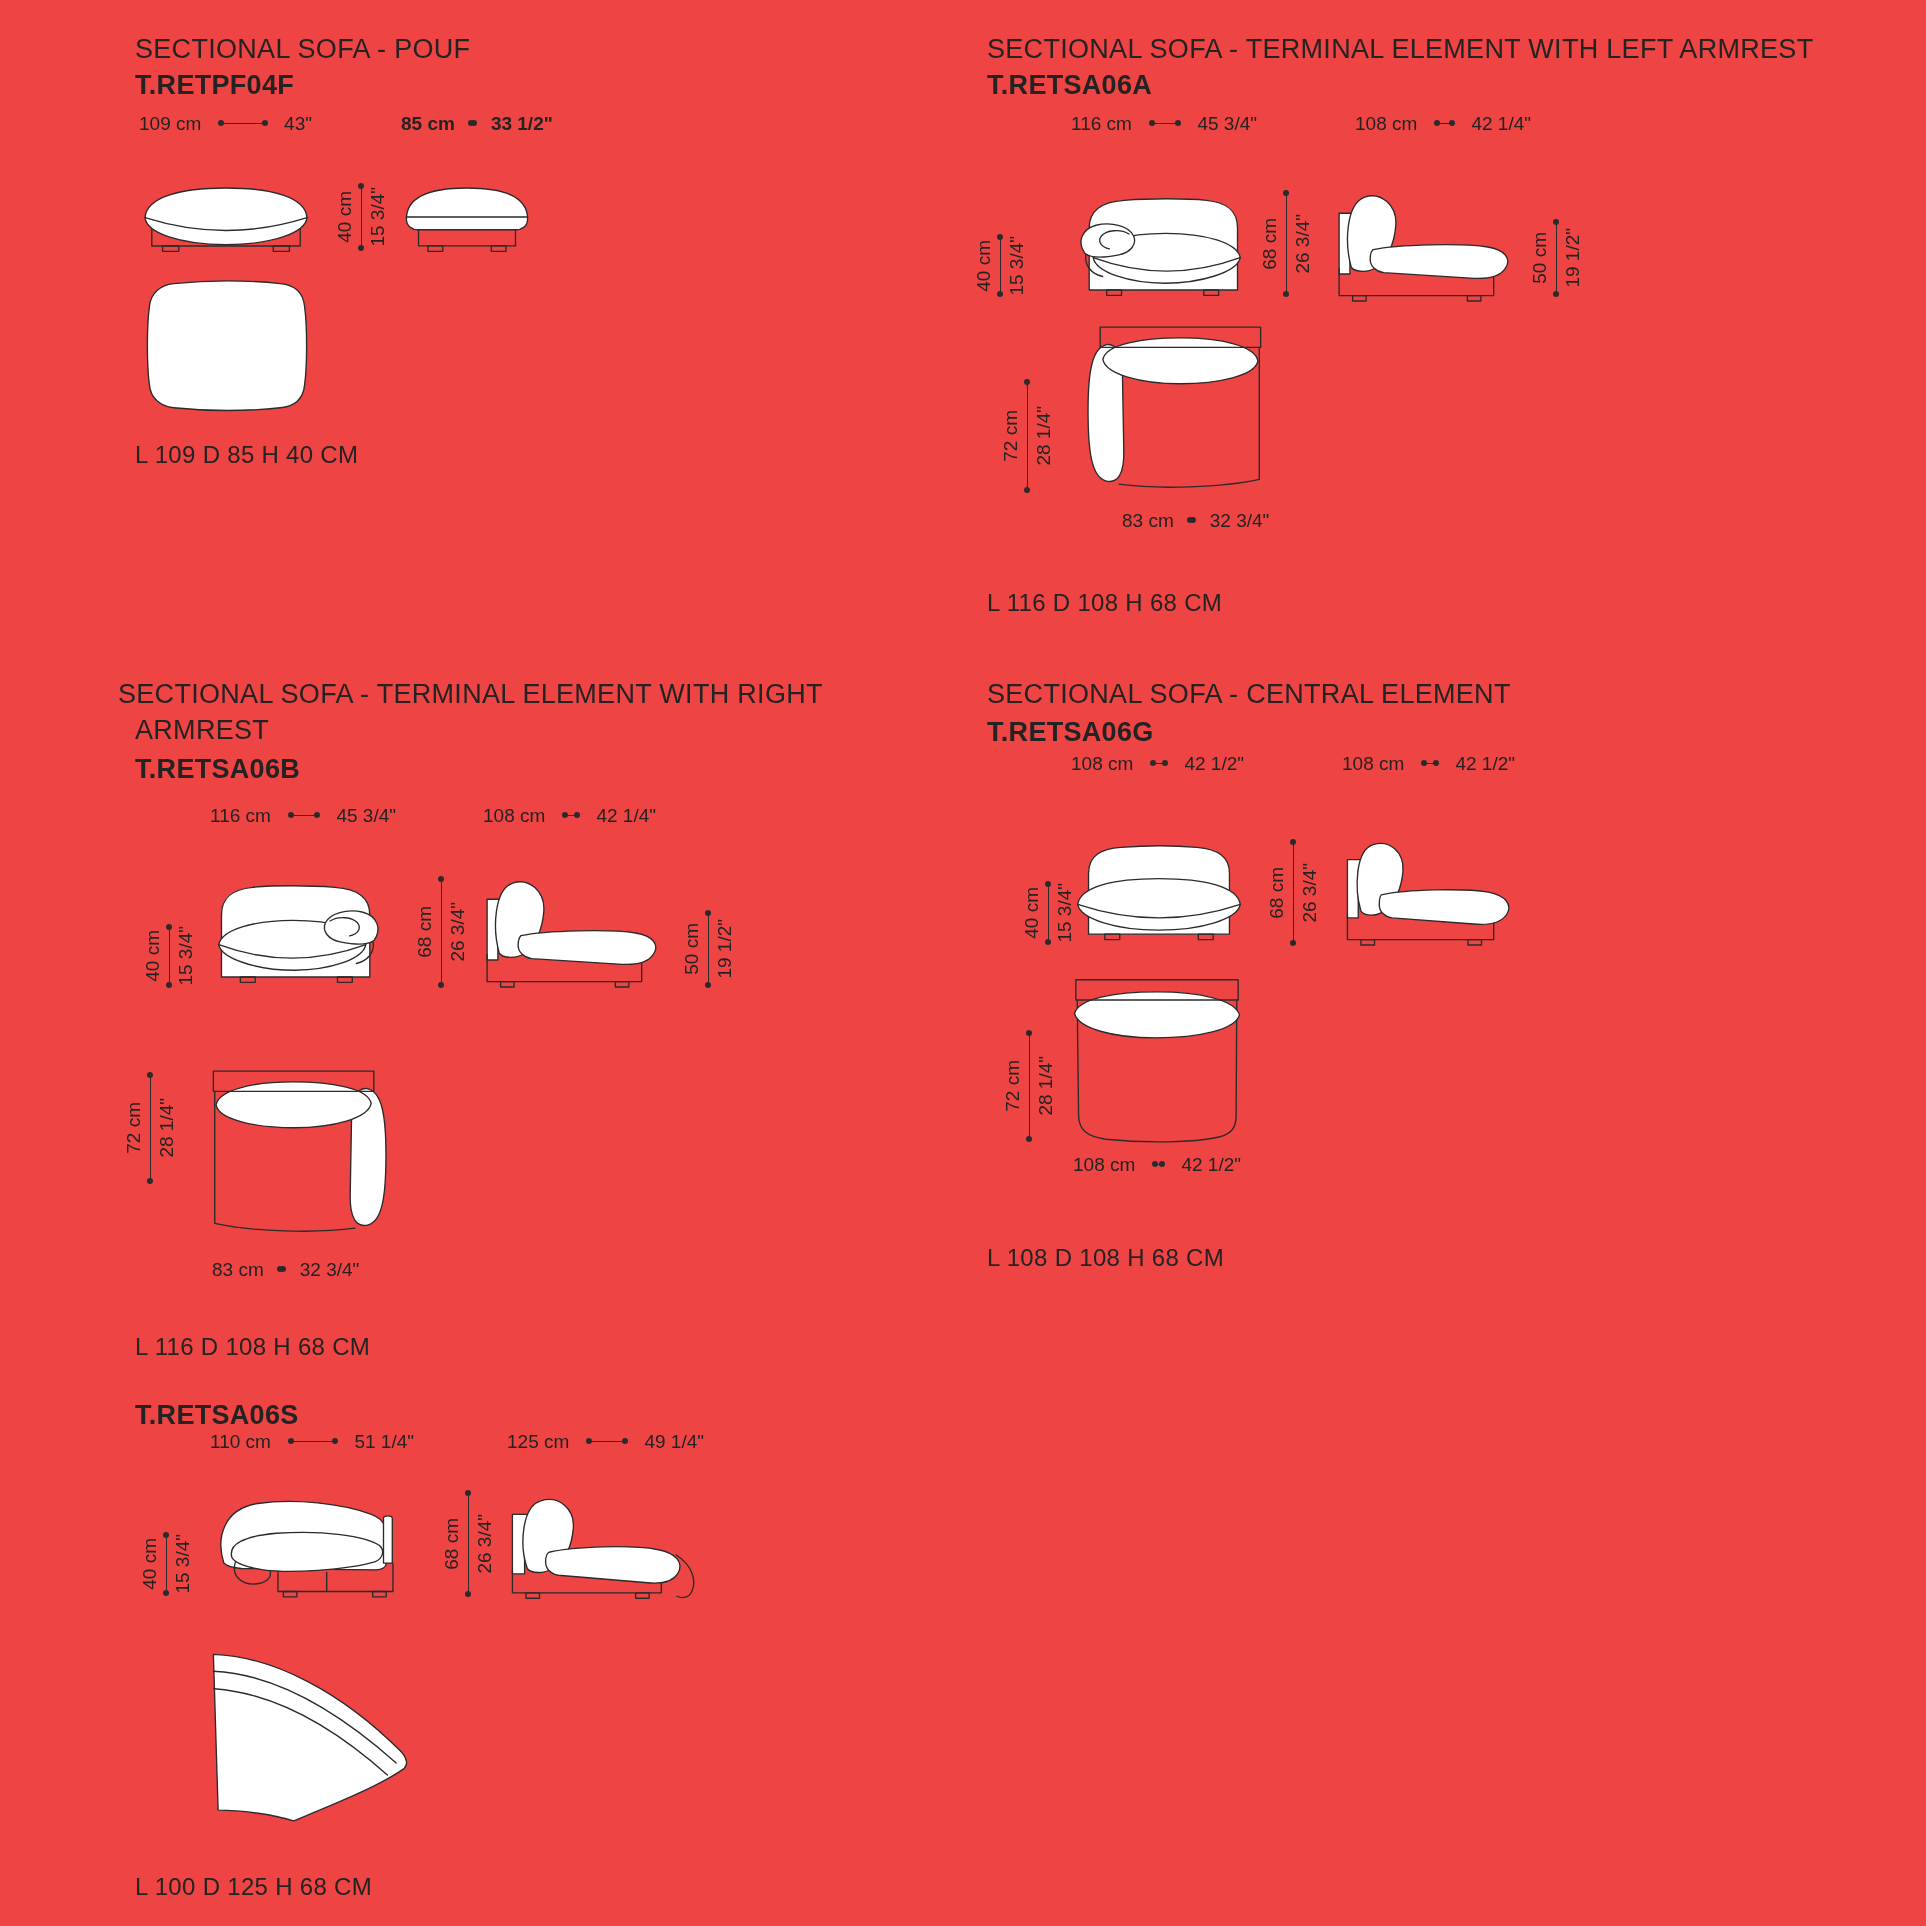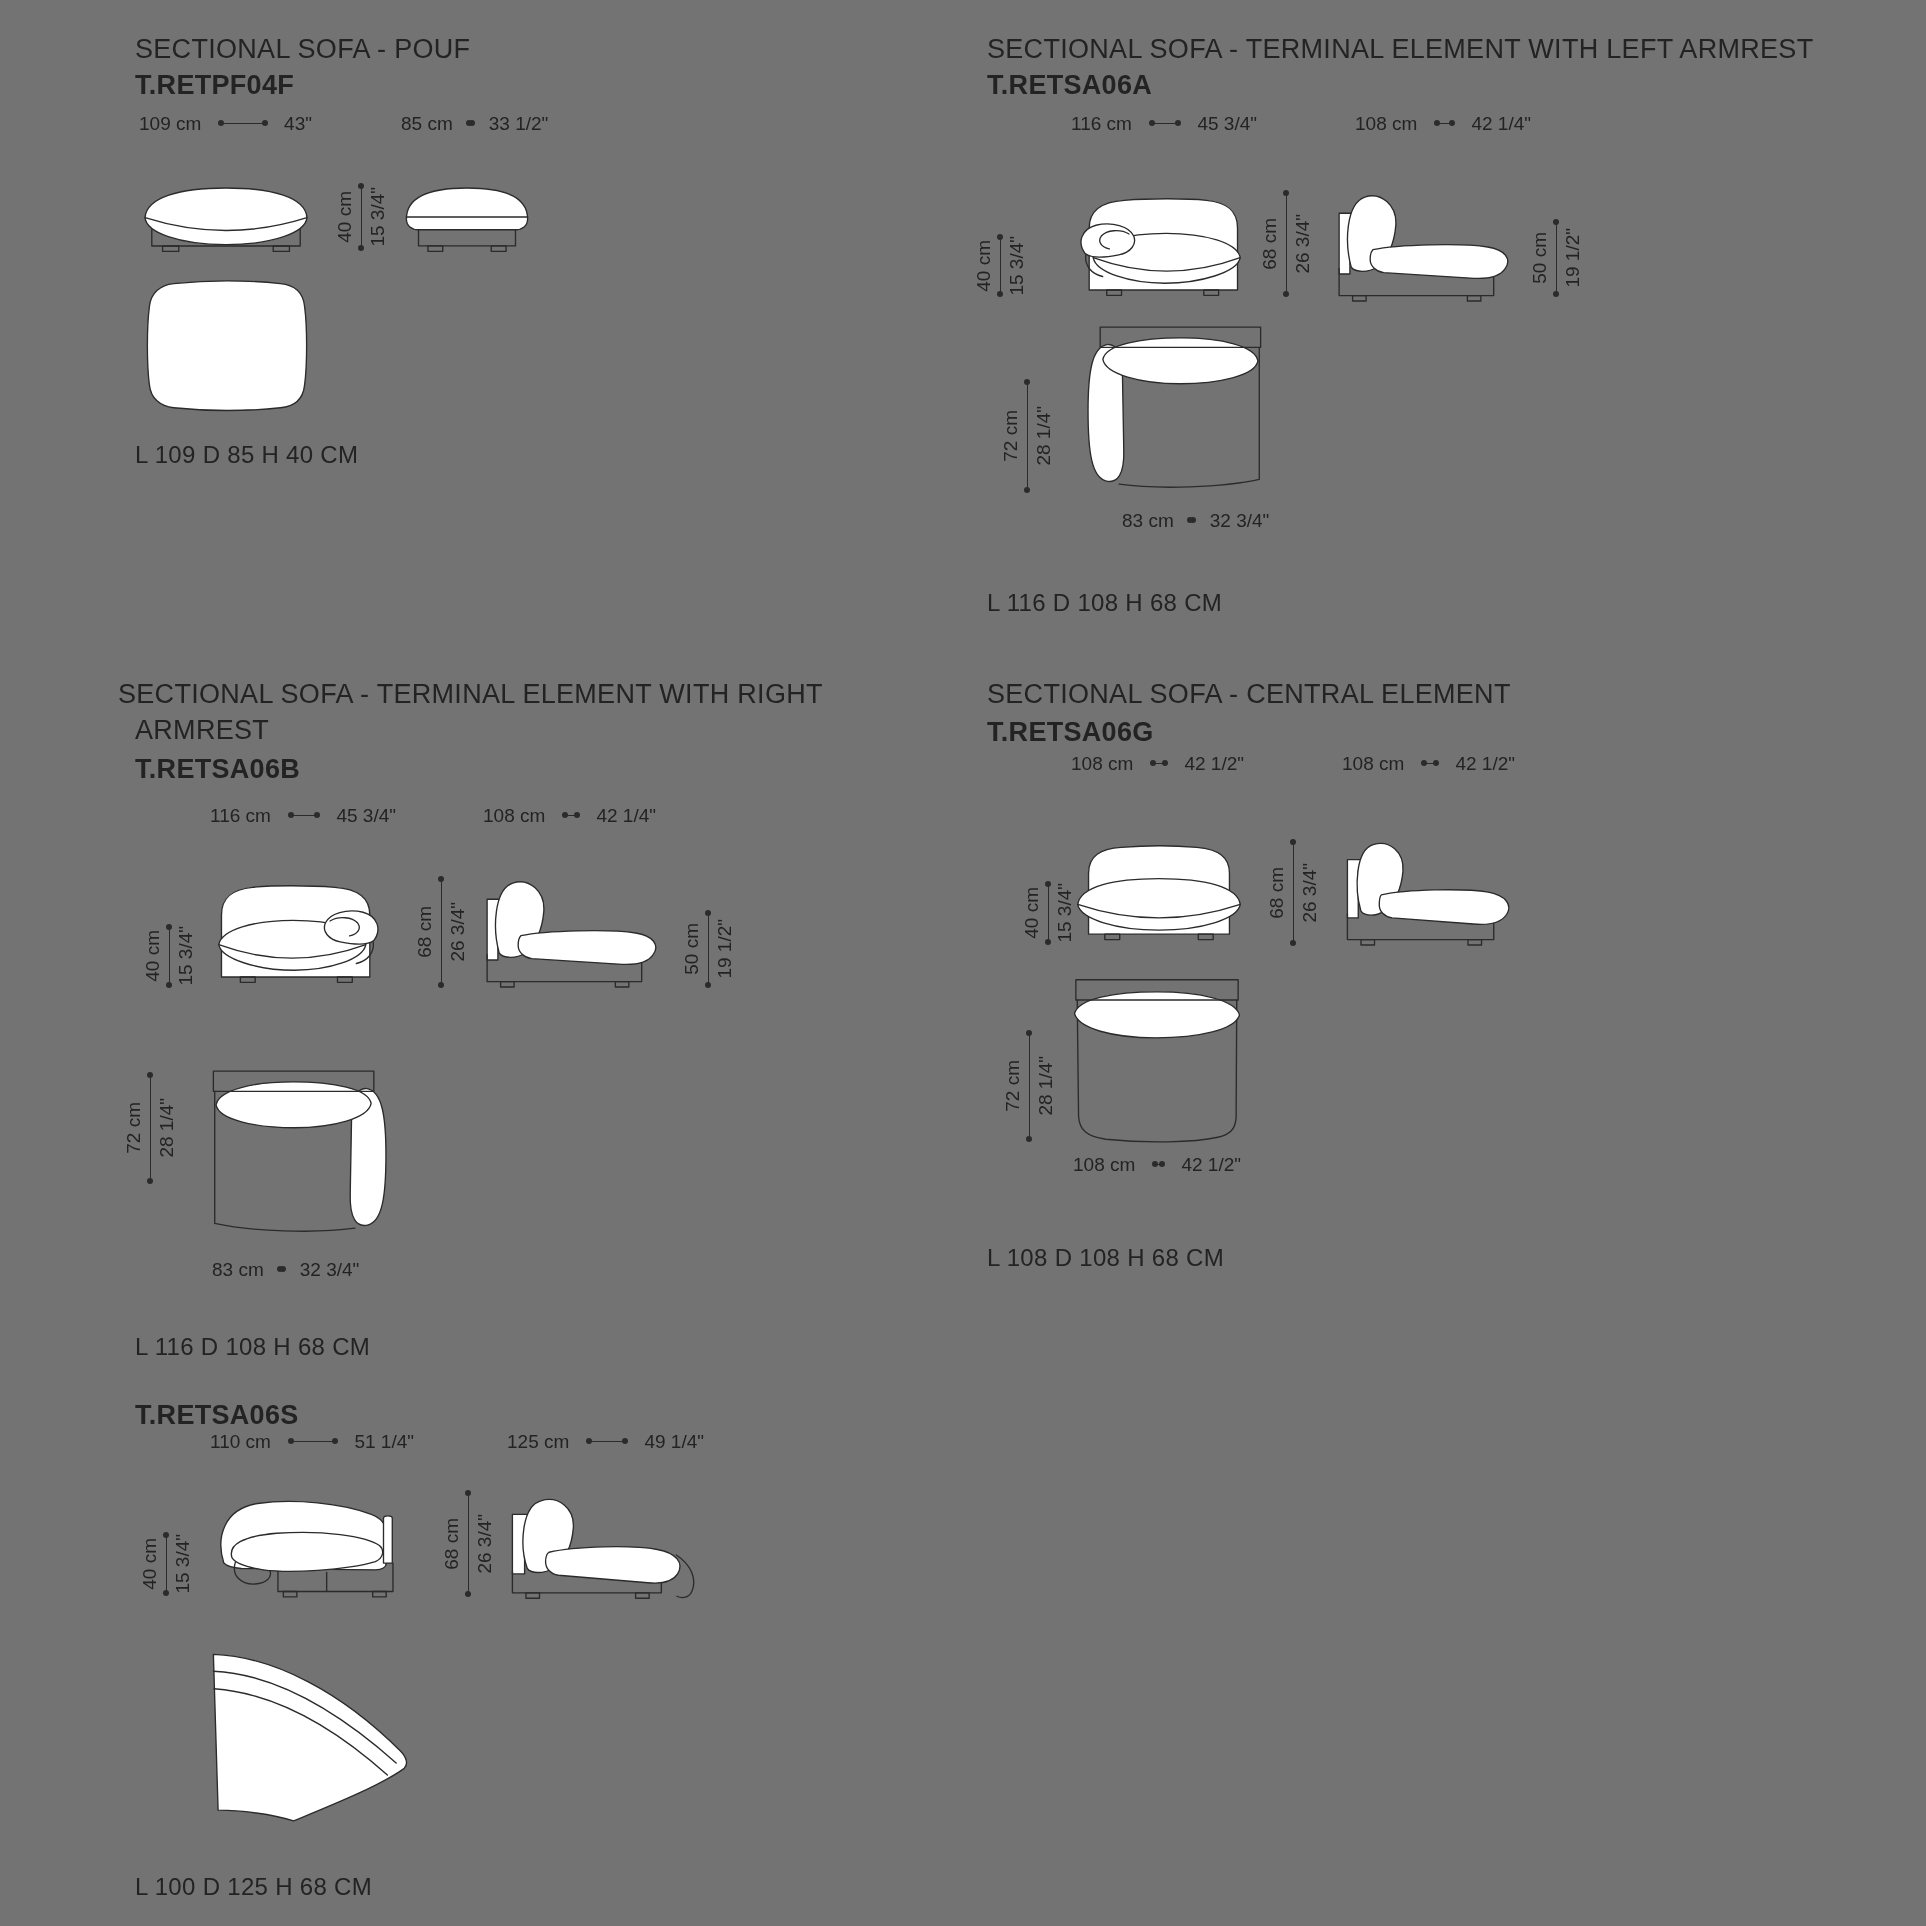--- a/index.html
+++ b/index.html
@@ -1,21 +1,21 @@
 <!DOCTYPE html>
 <html style="font-size:10.8px"><head>
 <meta charset="utf-8">
 <style>
   :root{
     --ink:#232323;
     --line:#2b2b2b;
   }
   html,body{margin:0;padding:0;background:#ffffff;}
   .canvas{
-    position:relative;width:1926px;height:1926px;background:#737373;
+    position:relative;width:1926px;height:1926px;background:#ef4444;
     font-family:"Liberation Sans", sans-serif;color:var(--ink);
   }
   .sec-title{position:absolute;font-size:27px;font-weight:400;letter-spacing:0.3px;white-space:nowrap;}
   .sec-code{position:absolute;font-size:27px;font-weight:700;letter-spacing:0.3px;white-space:nowrap;text-align:center;}
   .caption{position:absolute;font-size:24px;font-weight:400;letter-spacing:0.3px;white-space:nowrap;}
 
   
   .hdim{position:absolute;display:flex;flex-direction:row;align-items:center;gap:18px;}
   .htext{font-size:19px;line-height:23px;white-space:nowrap;}
   .hline{position:relative;height:1.4px;width:100%;background:var(--line);}
@@ -41,21 +41,21 @@
 <div class="canvas">
 
   <div class="sec-title" style="left:135px;top:34px;">SECTIONAL SOFA - POUF</div>
   <div class="sec-code" style="left:135px;top:70px;">T.RETPF04F</div>
 
   <div class="hdim" style="left:139px;top:112px;width:173px;">
     <span class="htext">109 cm</span>
     <div class="hline"></div>
     <span class="htext">43"</span>
   </div>
-  <div class="hdim" style="left:401px;top:112px;width:132px;">
+  <div class="hdim" style="left:401px;top:112px;width:132px;font-weight:bold;">
     <span class="htext">85 cm</span>
     <div class="hline"></div>
     <span class="htext">33 1/2"</span>
   </div>
 
   <svg class="drawing" style="left:141px;top:185px;" width="170" height="68" viewBox="0 0 252 100">
     <path d="M 16,60 V 90 H 236 V 60"></path>
     <path d="M 32,90 h 24 v 8 h -24 Z"></path>
       <path d="M 196,90 h 24 v 8 h -24 Z"></path>
     <path class="wfill" d="M 6,48 C 8,18 58,4 126,4 C 194,4 244,18 246,48 C 244,70 196,88 126,88 C 56,88 8,70 6,48 Z"></path>

